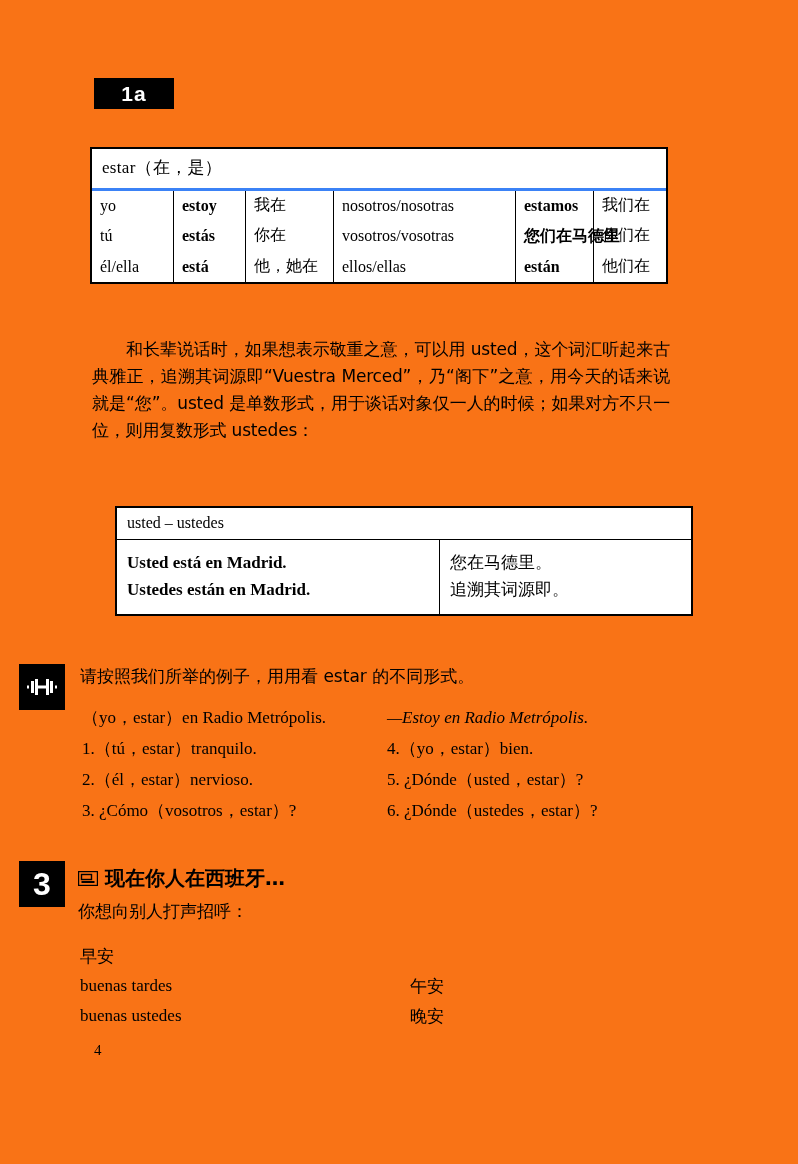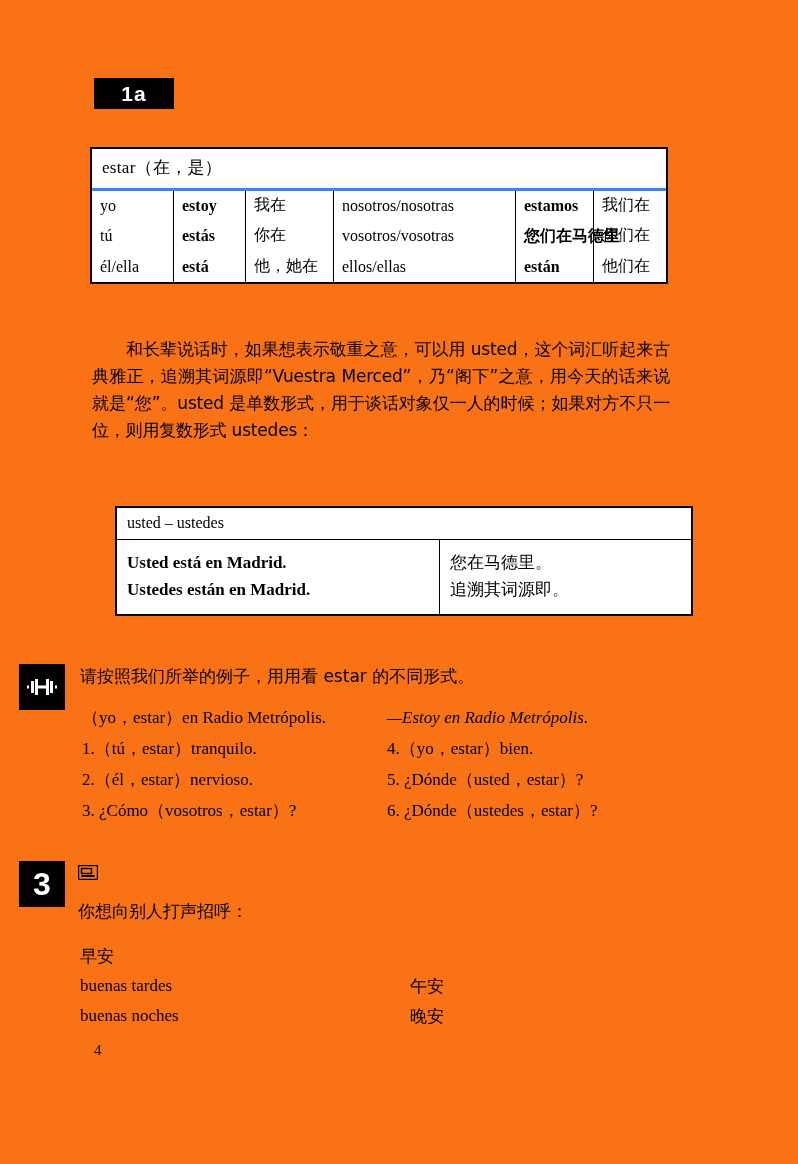--- a/index.html
+++ b/index.html
@@ -289,33 +289,34 @@
   <div class="marker" style="left:19px; top:861px;">
     <span class="marker-num">3</span>
   </div>
 
   <div class="greet-head">
     <svg width="20" height="15" viewBox="0 0 20 15">
       <rect x="0.5" y="0.5" width="19" height="14" fill="none" stroke="#000" stroke-width="1.4"></rect>
       <rect x="3.5" y="3.5" width="10" height="5" fill="none" stroke="#000" stroke-width="1.4"></rect>
       <rect x="3.5" y="10" width="13" height="2" fill="#000"></rect>
     </svg>
+    <span>现在你人在西班牙…</span>
   </div>
 
   <div class="greet-sub">你想向别人打声招呼：</div>
 
   <div class="greet-list">
     <div class="greet-row">
       <span class="greet-cn">早安</span>
     </div>
     <div class="greet-row">
       <span class="greet-es">buenas tardes</span>
       <span class="greet-cn">午安</span>
     </div>
     <div class="greet-row">
-      <span class="greet-es">buenas noches</span>
+      <span class="greet-es">buenas ustedes</span>
       <span class="greet-cn">晚安</span>
     </div>
   </div>
 
   <div class="page-num">4</div>
 
 </div>
 
 </body></html>

